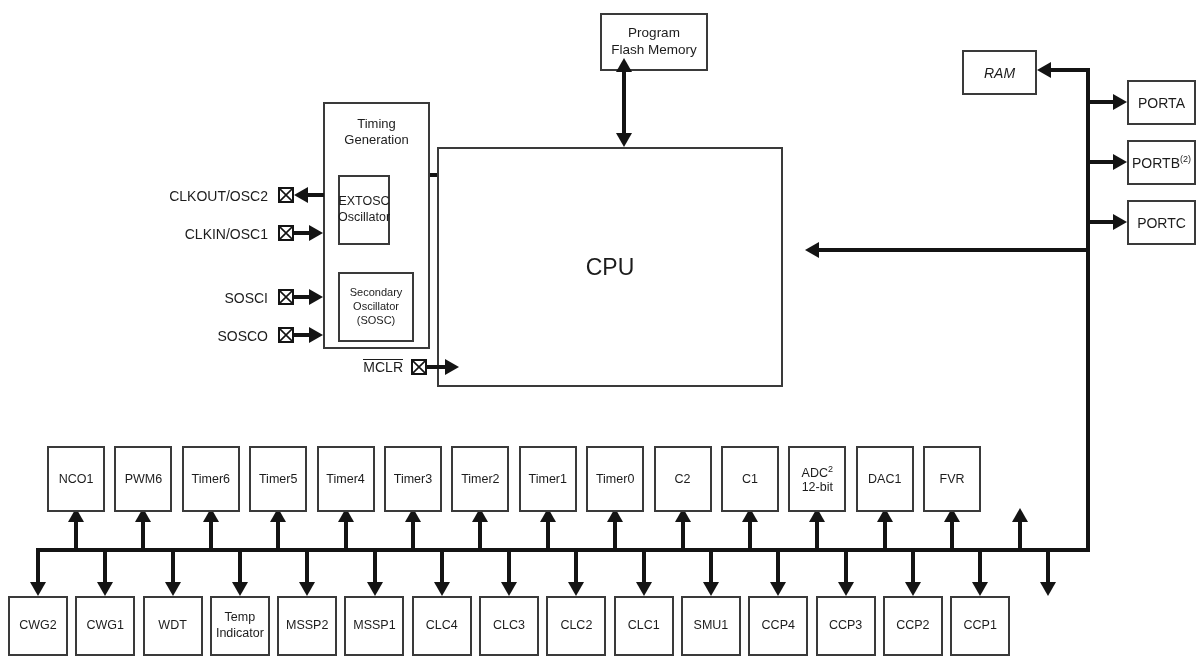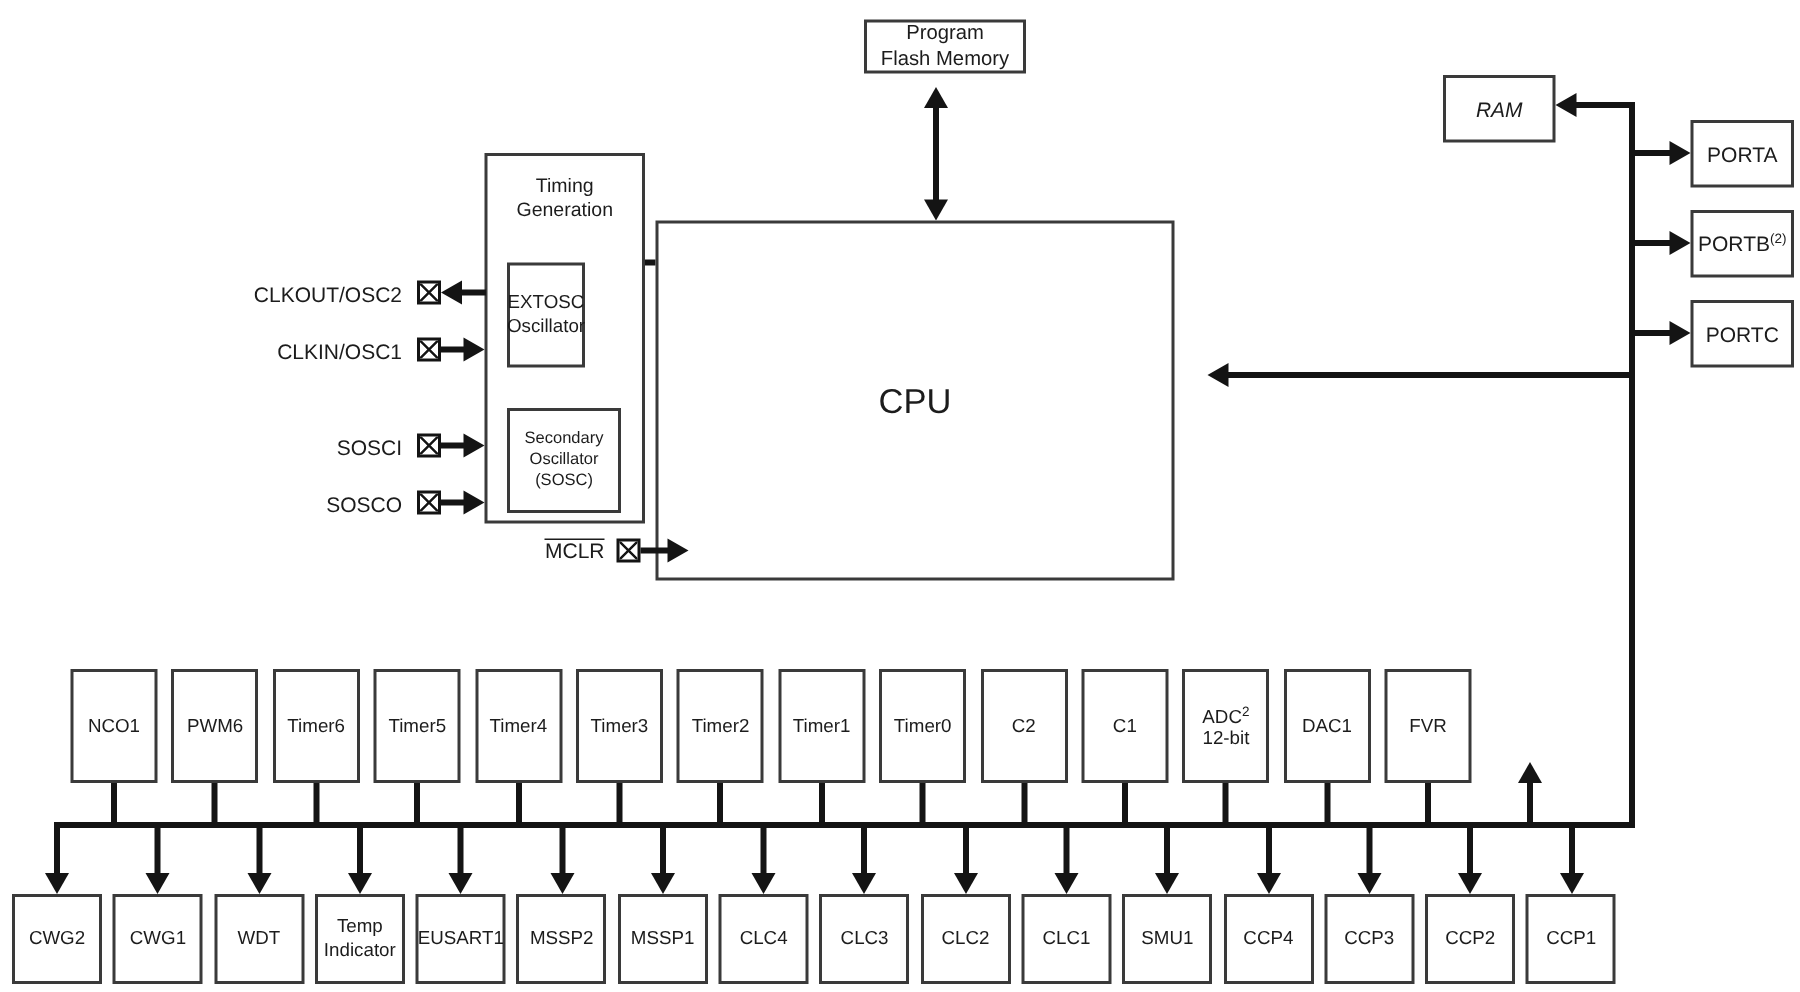--- a/index.html
+++ b/index.html
@@ -26,29 +26,29 @@
     position:absolute;width:16px;height:16px;box-sizing:border-box;background:#fff;
     border:2px solid var(--line);display:flex;align-items:center;justify-content:center;
   }
   .pinlabel{position:absolute;font-size:14px;text-align:right;line-height:16px;}
   .overline{border-top:1.6px solid var(--text);padding-top:0px;display:inline-block;line-height:14px;}
   .row{position:absolute;display:flex;}
   .cell{
     box-sizing:border-box;background:#fff;border:2px solid var(--border);
     display:flex;align-items:center;justify-content:center;text-align:center;
   }
-  .row1 .cell{width:58px;height:76px;font-size:12.5px;justify-content:center;}
+  .row1 .cell{width:58px;height:66px;font-size:12.5px;justify-content:center;}
   .row2 .cell{width:60px;height:60px;font-size:12.5px;}
   sup{font-size:9px;}
   .timing-title{position:absolute;left:0;right:0;top:12px;font-size:13px;text-align:center;}
 </style>
 </head>
 <body>
 
-<div class="box" style="left:576px;top:13px;width:108px;height:36px;font-size:13.5px;">
+<div class="box" style="left:600px;top:13px;width:108px;height:58px;font-size:13.5px;">
   <span class="pre">Program
 Flash Memory</span>
 </div>
 
 <div class="tri up" style="left:616px;top:58px;"></div>
 <div class="vline" style="left:622px;top:69px;height:66px;"></div>
 <div class="tri down" style="left:616px;top:133px;"></div>
 
 <div class="box" style="left:323px;top:102px;width:107px;height:247px;">
   <div class="timing-title pre">Timing
@@ -265,23 +265,20 @@
       <span class="pre">CWG1</span>
     </div>
   <div class="cell">
       <span class="pre">WDT</span>
     </div>
   <div class="cell">
       <span class="pre">Temp
 Indicator</span>
     </div>
   <div class="cell">
-      <span class="pre">EUSART1</span>
-    </div>
-  <div class="cell">
       <span class="pre">MSSP2</span>
     </div>
   <div class="cell">
       <span class="pre">MSSP1</span>
     </div>
   <div class="cell">
       <span class="pre">CLC4</span>
     </div>
   <div class="cell">
       <span class="pre">CLC3</span>

